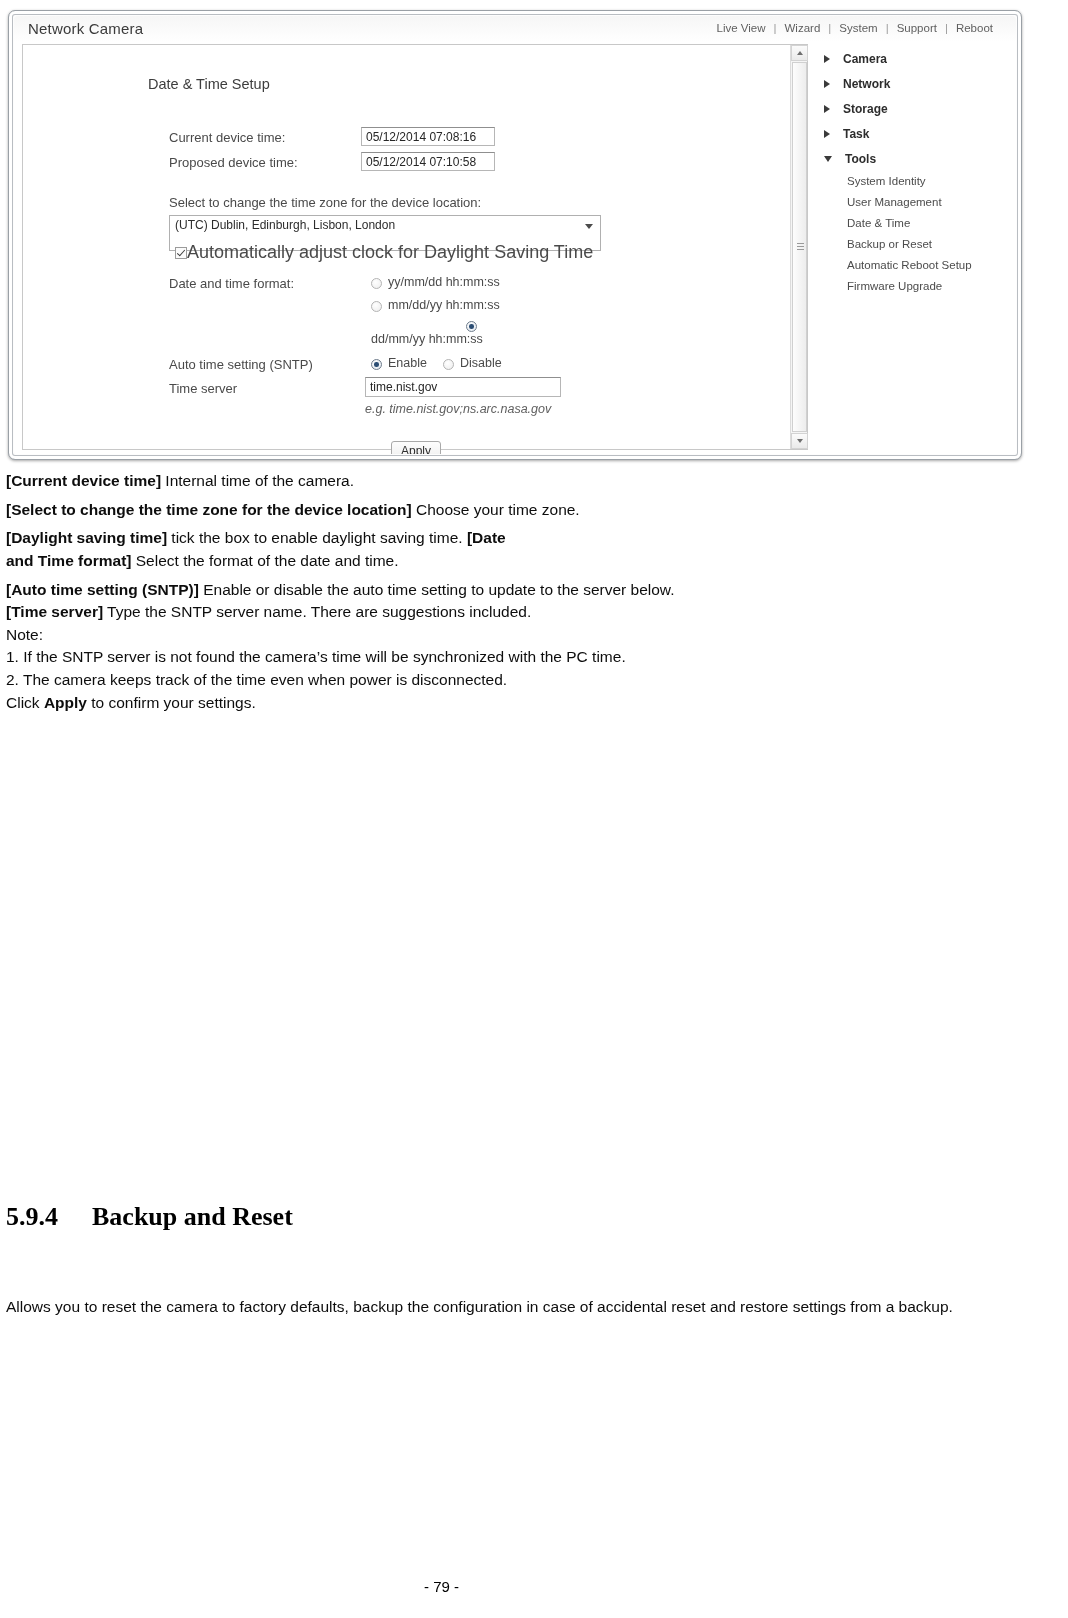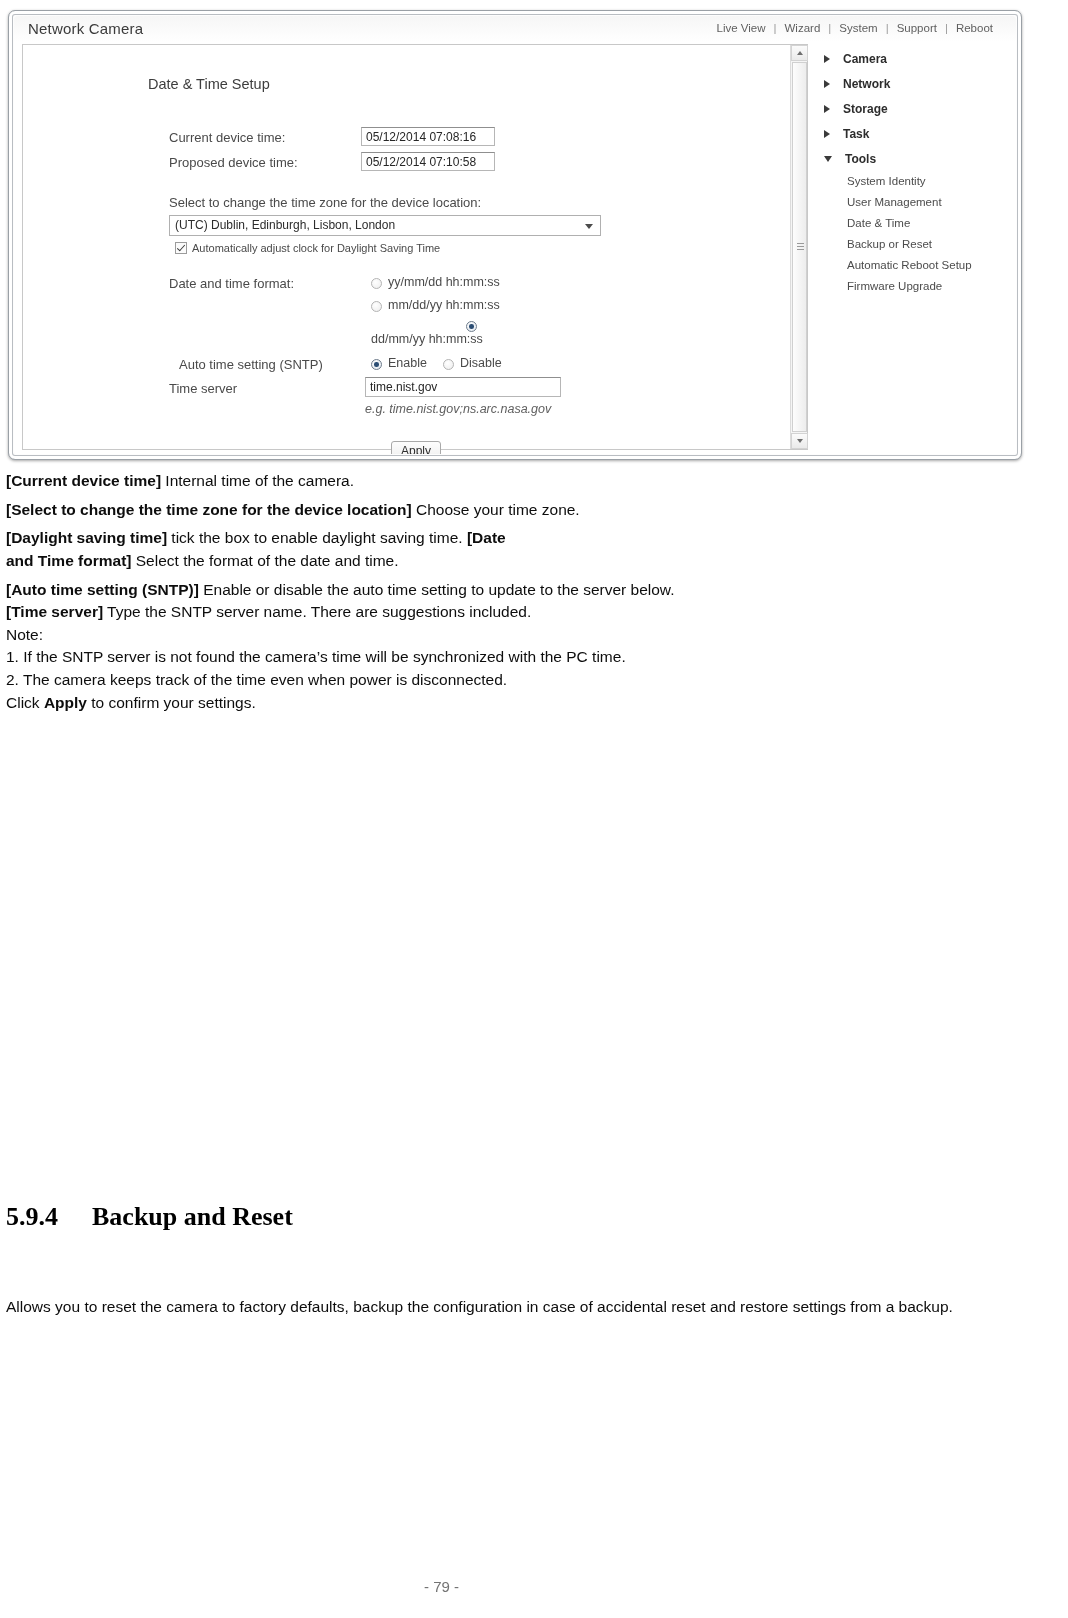--- a/index.html
+++ b/index.html
@@ -165,39 +165,38 @@
     height: 19px;
     line-height: 16px;
   }
   .selectbox {
     position: absolute;
     background: #ffffff;
     border: 1px solid #b0b0b0;
     font-size: 12px;
     color: #2c2c2c;
     box-sizing: border-box;
-    height: 21px;
+    height: 36px;
     line-height: 19px;
     padding-left: 5px;
   }
   .selectbox .caret {
     position: absolute;
     right: 7px;
     top: 8px;
     width: 0; height: 0;
     border-left: 4.5px solid transparent;
     border-right: 4.5px solid transparent;
     border-top: 5px solid #4b4b4b;
   }
   .chk-wrap {
     position: absolute;
     display: flex;
     align-items: center;
-    gap: 5px;
-    font-size: 11px;
+    font-size: 18px;
     color: #4a4a4a;
     white-space: nowrap;
   }
   .chkbox {
     width: 12px; height: 12px;
     border: 1px solid #9b9b9b;
     background: #fbfbfb;
     position: relative;
     box-sizing: border-box;
     flex: none;
@@ -337,21 +336,21 @@
     color: #0d0d0d;
   }
 
   .page-footer {
     position: absolute;
     left: 0;
     top: 1578px;
     width: 883px;
     text-align: center;
     font-size: 15px;
-    color: #737373;
+    color: #000000;
   }
 </style>
 </head>
 <body>
 
 <div class="screenshot-frame">
   <div class="frame-inner">
 
     <div class="cam-header">
       <div class="cam-title">Network Camera</div>
@@ -389,21 +388,21 @@
       </div>
       <div class="radio-line" style="left:348px; top:253px;">
         <span class="radio"></span>
         <span>mm/dd/yy hh:mm:ss</span>
       </div>
       <div class="radio-line" style="left:348px; top:276px;flex-direction:column;">
         <span class="radio on"></span>
         <span>dd/mm/yy hh:mm:ss</span>
       </div>
 
-      <div class="row-label" style="left:146px; top:312px;margin-left:10px;">Auto time setting (SNTP)</div>
+      <div class="row-label" style="left:146px; top:312px;">Auto time setting (SNTP)</div>
       <div class="radio-line" style="left:348px; top:311px;">
         <span class="radio on"></span>
         <span>Enable</span>
         <span class="radio-gap"></span>
         <span class="radio"></span>
         <span>Disable</span>
       </div>
 
       <div class="row-label" style="left:146px; top:336px;">Time server</div>
       <div class="txtbox" style="left:342px; top:332px; width:196px; height:20px;">time.nist.gov</div>

